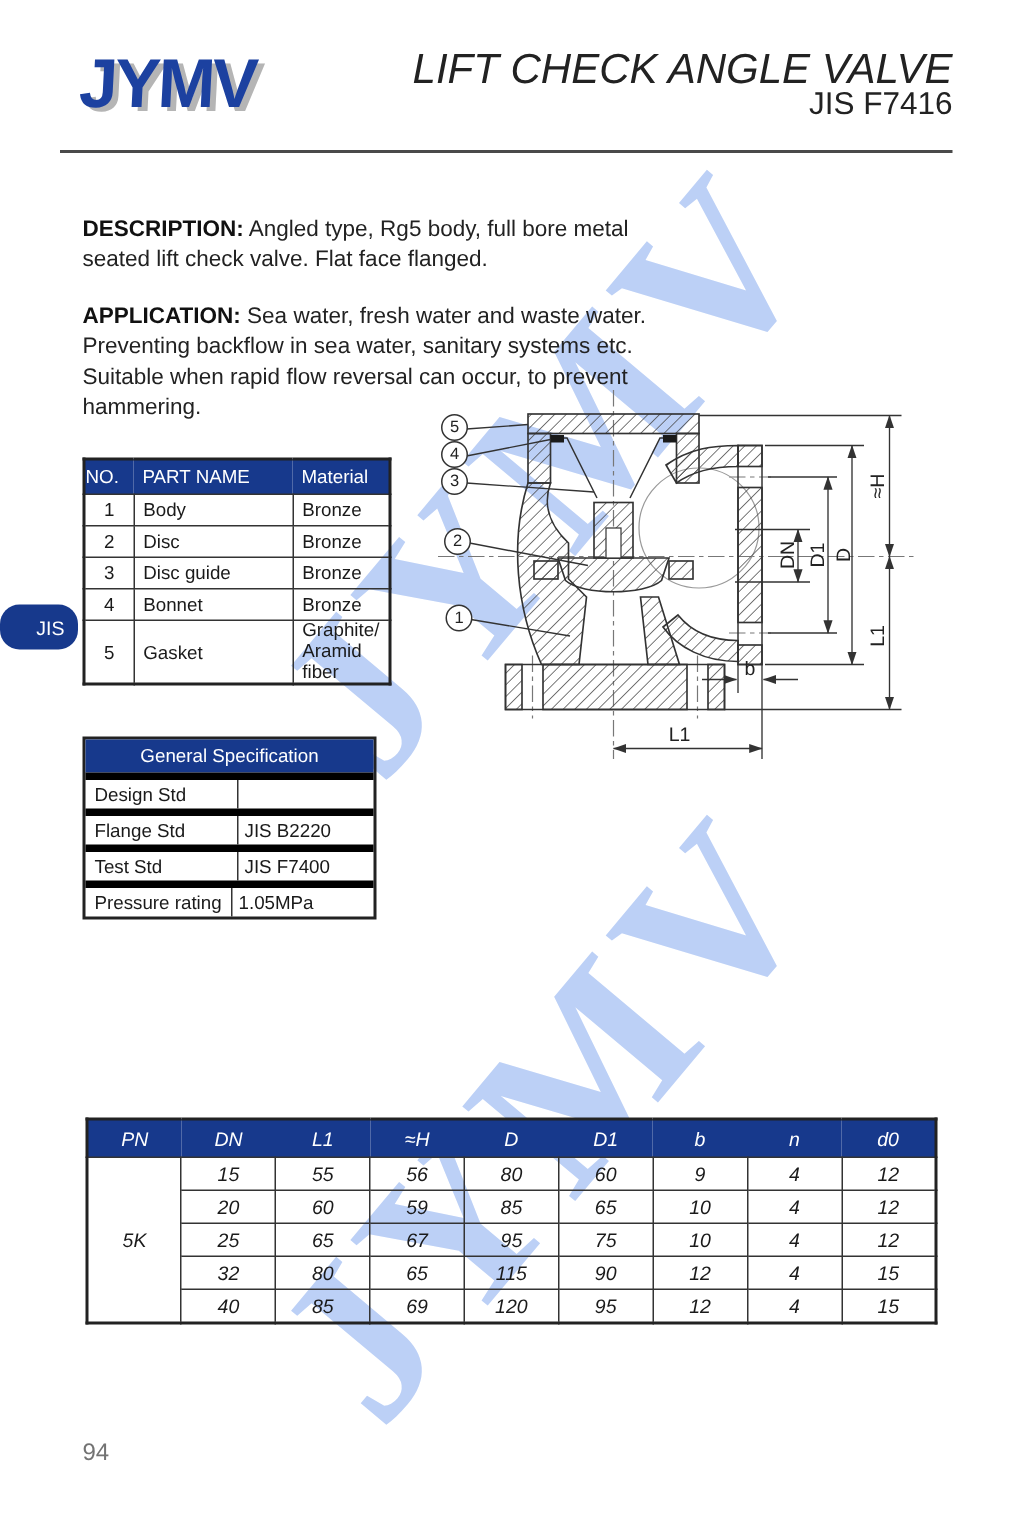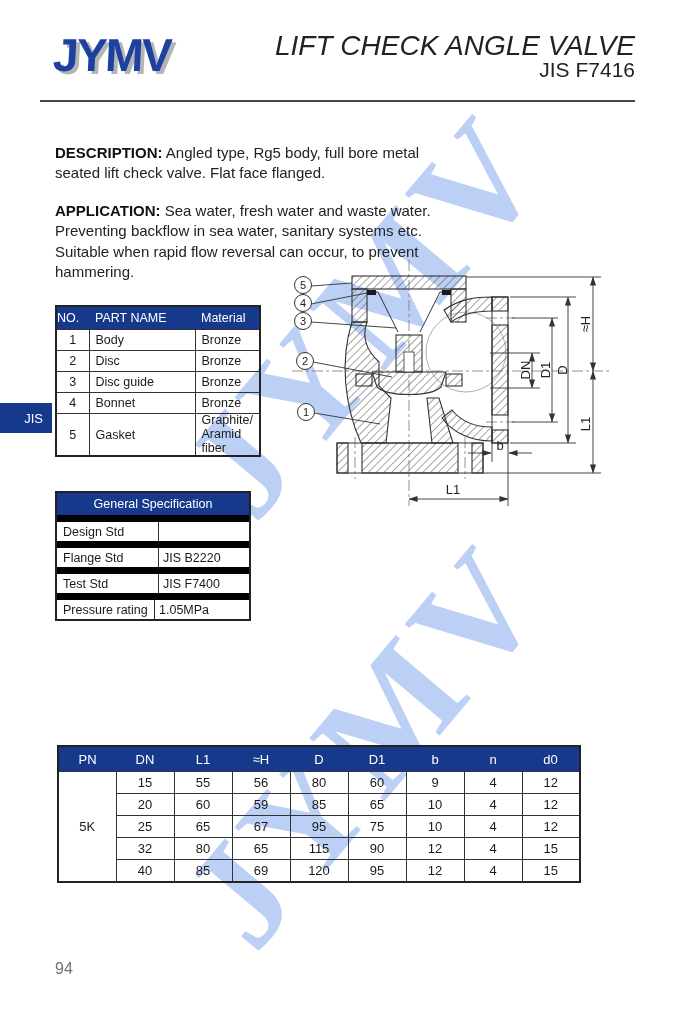--- a/index.html
+++ b/index.html
@@ -16,41 +16,41 @@
     text-shadow:4px 3px 0 #b5b5b5;transform:skewX(-3deg);}
   .title{right:40px;top:30px;font-size:28px;color:#222;text-align:center;letter-spacing:0px;font-style:italic;}
   .subtitle{right:40px;top:58px;font-size:21px;color:#222;text-align:right;}
   .rule{left:40px;top:100px;width:595px;height:2px;background:#4a4a4a;}
   
   .para{left:55px;width:398px;font-size:15px;line-height:1.35;color:#222;}
   .desc{top:128px;} .app{top:186px;}
   .para b{color:#111;}
   
   .jis-tab{left:0;top:403px;width:52px;height:30px;background:#17398c;color:#fff;
-    display:flex;align-items:center;justify-content:flex-end;padding-right:9px;box-sizing:border-box;font-size:13px;}
+    display:flex;align-items:center;justify-content:flex-end;padding-right:9px;box-sizing:border-box;font-size:13px;border-radius:13px;}
   
   table{border-collapse:collapse;}
   .parts{left:55px;top:305px;}
   .parts table{width:204px;border:2px solid #222;table-layout:fixed;}
   .parts th{background:#17398c;color:#fff;font-weight:normal;font-size:12.5px;height:22px;text-align:left;padding:0 0 0 6px;}
   .parts th.c{text-align:left;padding:0;}
   .parts td{border:1px solid #333;font-size:12.5px;height:20px;padding:0 0 0 6px;}
   .parts td.c{text-align:center;padding:0;}
   .parts tr.tall td{height:29px;}
   .preline{white-space:pre-line;line-height:1.1;}
   
   .gspec{left:55px;top:491px;width:196px;border:2px solid #222;box-sizing:border-box;background:transparent;}
   .gs-title{background:#17398c;color:#fff;font-size:12.5px;height:22px;display:flex;align-items:center;justify-content:center;}
-  .gs-row{display:flex;border-top:7px solid #000000;height:19px;font-size:12.5px;}
+  .gs-row{display:flex;border-top:5px solid #000000;height:19px;font-size:12.5px;}
   .gs-label{display:flex;align-items:center;padding-left:6px;box-sizing:border-box;}
   .gs-value{display:flex;align-items:center;padding-left:4px;border-left:1px solid #333;flex:1;box-sizing:border-box;}
   .gs-w1 .gs-label{width:101px;} .gs-w2 .gs-label{width:145px;} .gs-w3 .gs-label{width:97px;}
   
   .dims{left:57px;top:745px;}
-  .dims table{width:524px;border:2px solid #222;table-layout:fixed;}
+  .dims table{width:568px;border:2px solid #222;table-layout:fixed;font-style:italic;}
   .dims th{background:#17398c;color:#fff;font-weight:normal;font-size:13px;height:22px;text-align:center;}
   .dims td{border:1px solid #333;font-size:13px;height:19px;text-align:center;}
   .page-num{left:55px;top:960px;font-size:16px;color:#737373;}
   svg text{font-family:"Liberation Sans",sans-serif;}
 </style>
 </head>
 <body>
 
 <div class="watermark wm1">JYMV</div>
 <div class="watermark wm2">JYMV</div>

